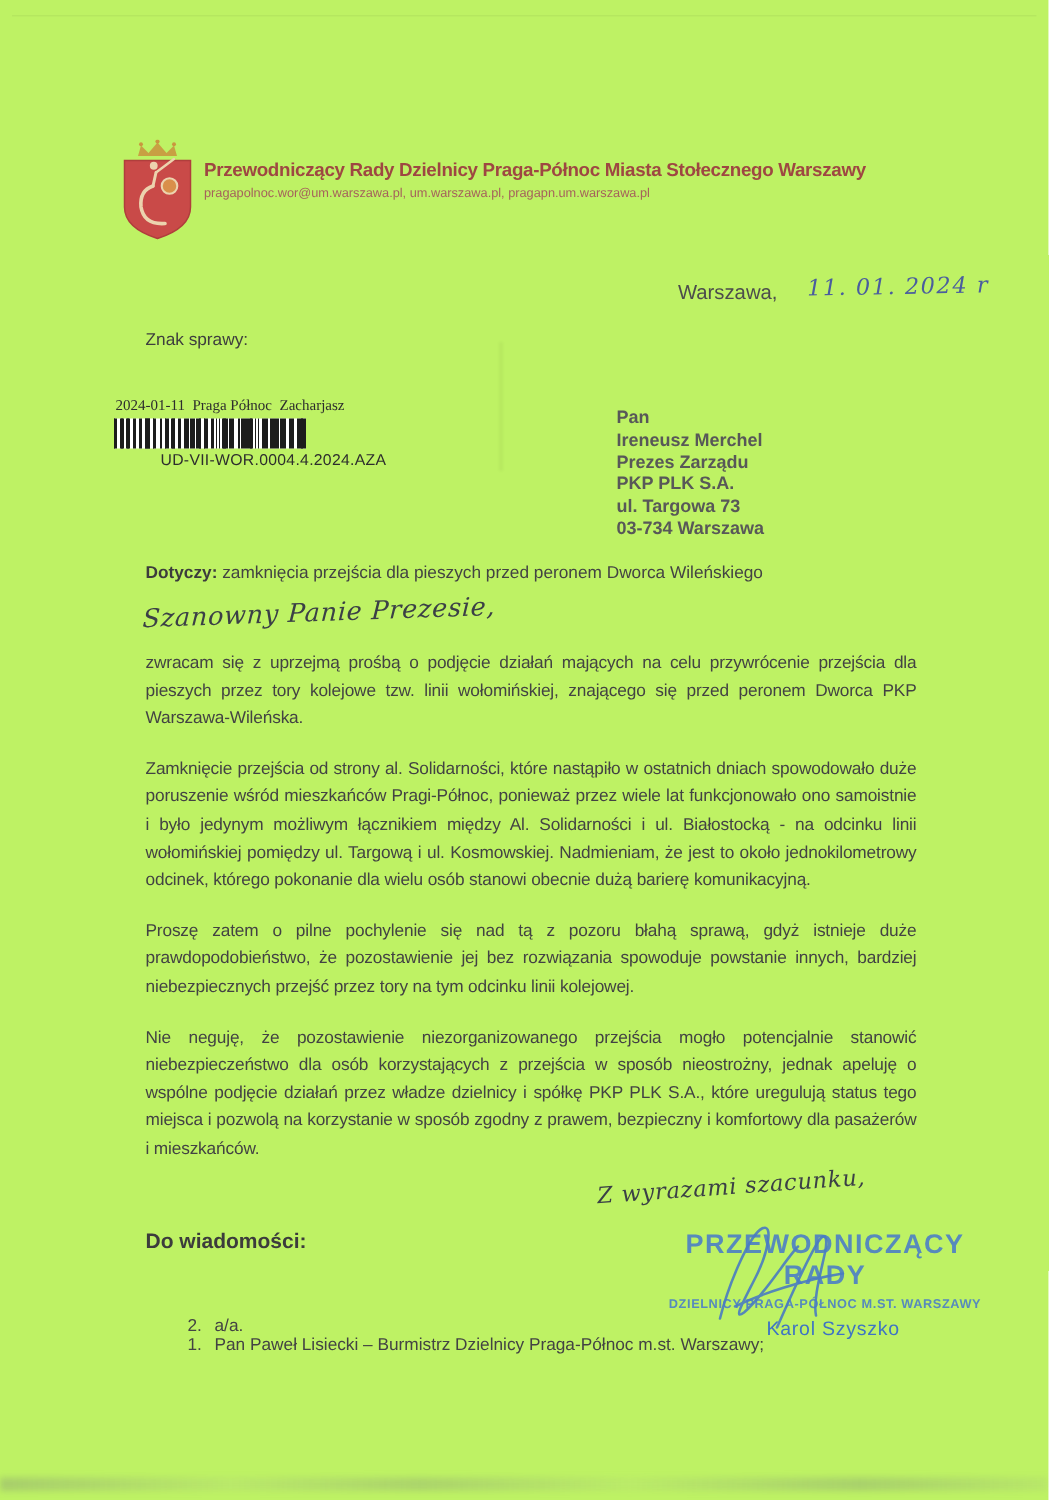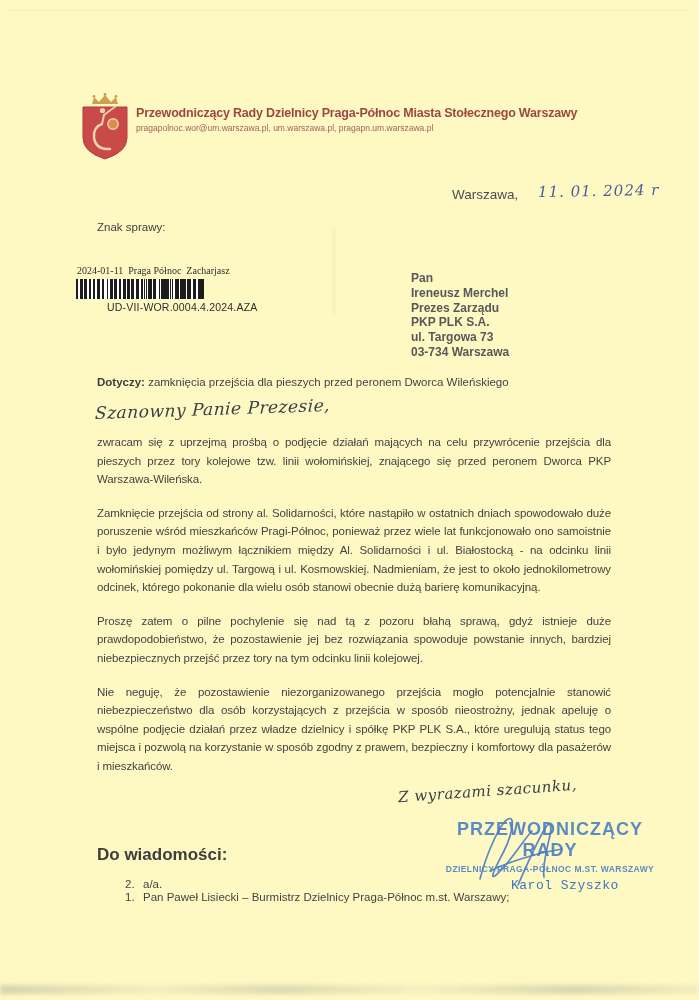--- a/index.html
+++ b/index.html
@@ -1,18 +1,18 @@
 <!DOCTYPE html>
 <html lang="pl"><head>
 <meta charset="utf-8">
 <style>
   html,body{margin:0;padding:0;background:#fdfdfd;}
   .page{
     position:relative;width:699px;height:1000px;margin:0 auto;
-    background:#fef9c3;overflow:hidden;
+    background:#bef264;overflow:hidden;
     font-family:"Liberation Sans",sans-serif;color:#454545;
   }
   .abs{position:absolute;}
   .scan-top-line{left:8px;top:10px;width:683px;height:1px;background:rgba(0,0,0,0.045);}
   .scan-vstreak{left:333px;top:228px;width:2px;height:86px;background:rgba(0,0,0,0.05);filter:blur(1px);}
   .scan-bottom{left:0;top:985px;width:699px;height:9px;
     background:linear-gradient(90deg,rgba(110,115,125,.28),rgba(150,155,160,.10) 22%,rgba(115,120,130,.24) 40%,rgba(150,155,160,.08) 60%,rgba(110,118,128,.26) 82%,rgba(140,145,150,.10));
     filter:blur(2px);}
   
   .crest{left:79px;top:93px;width:52px;height:68px;}
@@ -41,23 +41,23 @@
   .greeting{left:95px;top:399px;font-size:17px;color:#3b4046;transform:rotate(-2deg) skewX(-5deg);letter-spacing:0.5px;}
   
   .body-text{left:97px;top:433px;width:514px;font-size:11.5px;line-height:18.6px;color:#434343;text-align:justify;letter-spacing:-0.1px;}
   .body-text p{margin:0 0 15px 0;}
   
   .closing-hand{left:398px;top:782px;font-size:15px;color:#3b4046;transform:rotate(-4deg);letter-spacing:0.5px;}
   .stamp{left:445px;top:819px;width:210px;text-align:center;color:#4f82c4;}
   .stamp-l1{font-size:18px;letter-spacing:1px;font-weight:bold;opacity:.92;}
   .stamp-l2{font-size:8.5px;letter-spacing:0.4px;font-weight:bold;margin-top:3px;opacity:.92;}
   .sig-svg{left:466px;top:805px;width:112px;height:88px;}
-  .signer{left:511px;top:878px;font-size:13px;color:#3e74c4;letter-spacing:0.5px;font-family:Liberation Mono, monospace;}
+  .signer{left:511px;top:878px;font-size:13px;color:#3e74c4;letter-spacing:0.5px;}
   
-  .cc-label{left:97px;top:845px;font-size:17px;font-weight:bold;color:#3c3c3c;}
+  .cc-label{left:97px;top:819px;font-size:14px;font-weight:bold;color:#3c3c3c;}
   .cc-item{font-size:11.5px;color:#434343;}
   .cc-1{left:125px;top:891px;}
   .cc-2{left:125px;top:878px;}
   .cc-num{display:inline-block;width:18px;}
 </style>
 </head>
 <body>
 
 <div class="page">
 

